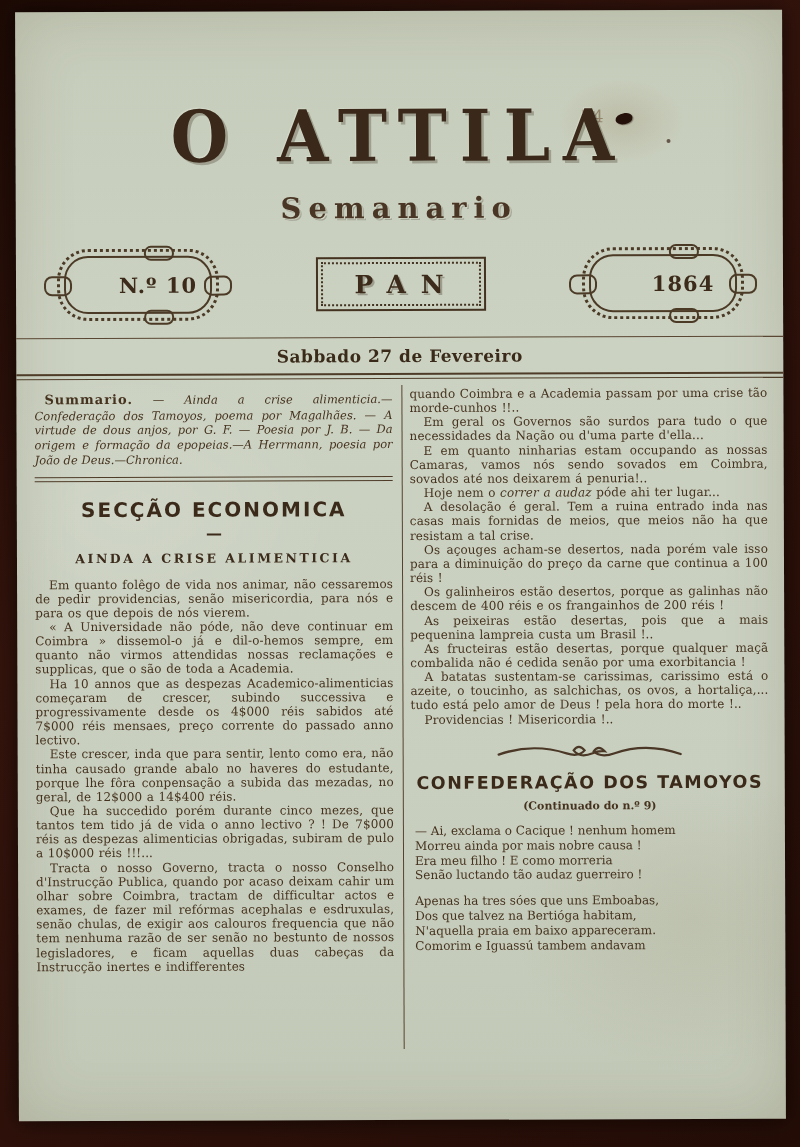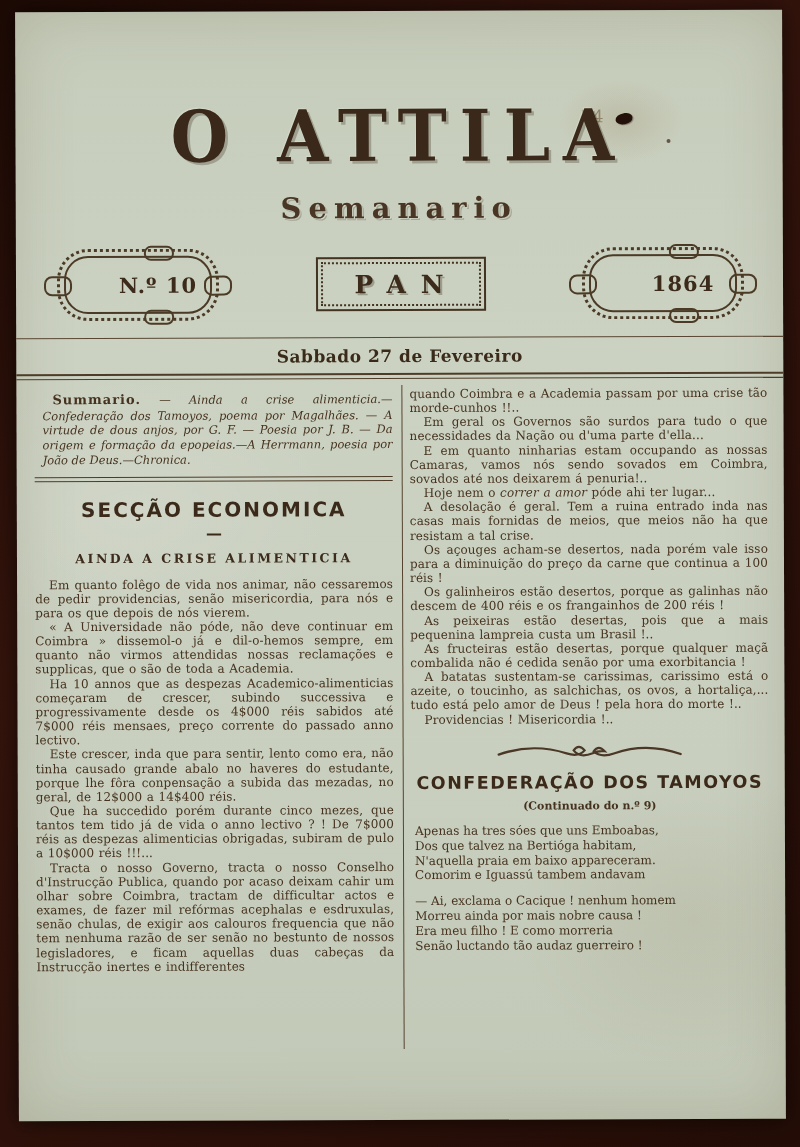--- a/index.html
+++ b/index.html
@@ -58,21 +58,21 @@
   .rule-thin{height:1px;background:#5a4733;margin:10px 0 0;}
   .dateline{margin-top:8px;text-align:center;font-weight:bold;font-size:17px;color:#3a2a19;letter-spacing:.5px;}
   .rule-double{height:3px;border-top:2px solid #4e3c28;border-bottom:1px solid #4e3c28;margin-top:7px;}
   .columns{display:flex;margin-top:4px;padding:0 16px 0 18px;height:680px;overflow:hidden;}
   .col{box-sizing:border-box;}
   .col.left{width:358px;padding-top:4px;}
   .vdivider{width:1px;background:#55432f;margin:2px 7px 14px 9px;}
   .col.right{flex:1;padding-top:4px;}
   p.body{margin:0;font-size:12px;line-height:1.18;text-align:justify;text-indent:14px;letter-spacing:.1px;word-spacing:.6px;}
   p.body.no-indent{text-indent:0;}
-  .summary{margin:4px 0 6px 8px;font-size:11.5px;line-height:1.28;text-align:justify;text-indent:10px;}
+  .summary{margin:4px 0 6px 0;font-size:11.5px;line-height:1.28;text-align:justify;text-indent:10px;}
   .summary b{font-size:13px;letter-spacing:1px;}
   .rule-double.small{margin:9px 0 2px;border-top-width:1px;}
   .sec-title{margin-top:16px;text-align:center;font-family:"DejaVu Sans",sans-serif;font-weight:bold;font-size:20px;letter-spacing:2px;color:#3b2a1a;}
   .sec-dash{text-align:center;font-weight:bold;margin-top:2px;color:#3b2a1a;}
   .art-title{margin:8px 0 12px;text-align:center;font-weight:bold;font-size:12.5px;letter-spacing:2.5px;color:#3c2b1b;}
   .ornament{text-align:center;margin:14px 0 4px;}
   .tam-title{text-align:center;font-family:"DejaVu Sans",sans-serif;font-weight:bold;font-size:17.5px;letter-spacing:1.5px;color:#3b2a1a;margin-top:6px;}
   .tam-sub{text-align:center;font-weight:bold;font-size:11px;color:#46331f;margin-top:7px;}
   .poem{white-space:pre-line;font-size:12px;line-height:1.24;margin:11px 0 0 4px;text-align:left;}
 </style>
@@ -118,41 +118,41 @@
       <p class="body">Que ha succedido porém durante cinco mezes, que tantos tem tido já de vida o anno lectivo ? ! De 7$000 réis as despezas alimenticias obrigadas, subiram de pulo a 10$000 réis !!!...</p>
       <p class="body">Tracta o nosso Governo, tracta o nosso Conselho d'Instrucção Publica, quando por acaso deixam cahir um olhar sobre Coimbra, tractam de difficultar actos e exames, de fazer mil refórmas acephalas e esdruxulas, senão chulas, de exigir aos calouros frequencia que não tem nenhuma razão de ser senão no bestunto de nossos legisladores, e ficam aquellas duas cabeças da Instrucção inertes e indifferentes</p>
     </div>
 
     <div class="vdivider"></div>
 
     <div class="col right">
       <p class="body no-indent">quando Coimbra e a Academia passam por uma crise tão morde-cunhos !!..</p>
       <p class="body">Em geral os Governos são surdos para tudo o que necessidades da Nação ou d'uma parte d'ella...</p>
       <p class="body">E em quanto ninharias estam occupando as nossas Camaras, vamos nós sendo sovados em Coimbra, sovados até nos deixarem á penuria!..</p>
-      <p class="body"><span>Hoje nem o </span><i>correr a amor</i><span> póde ahi ter lugar...</span></p>
+      <p class="body"><span>Hoje nem o </span><i>correr a audaz</i><span> póde ahi ter lugar...</span></p>
       <p class="body">A desolação é geral. Tem a ruina entrado inda nas casas mais fornidas de meios, que meios não ha que resistam a tal crise.</p>
       <p class="body">Os açouges acham-se desertos, nada porém vale isso para a diminuição do preço da carne que continua a 100 réis !</p>
       <p class="body">Os galinheiros estão desertos, porque as galinhas não descem de 400 réis e os frangainhos de 200 réis !</p>
       <p class="body">As peixeiras estão desertas, pois que a mais pequenina lampreia custa um Brasil !..</p>
       <p class="body">As fructeiras estão desertas, porque qualquer maçã combalida não é cedida senão por uma exorbitancia !</p>
       <p class="body">A batatas sustentam-se carissimas, carissimo está o azeite, o toucinho, as salchichas, os ovos, a hortaliça,... tudo está pelo amor de Deus ! pela hora do morte !..</p>
       <p class="body">Providencias ! Misericordia !..</p>
 
       <div class="ornament">
         <svg width="190" height="22" viewBox="0 0 190 22">
           <path d="M4 14 Q 38 2 72 13 Q 84 17 90 10 Q 84 3 79 10 Q 85 18 98 13 Q 104 10 110 11 Q 104 4 99 11 Q 106 18 120 13 Q 152 2 186 14" fill="none" stroke="#4a3726" stroke-width="2.2" stroke-linecap="round"></path>
         </svg>
       </div>
 
       <div class="tam-title">CONFEDERAÇÃO DOS TAMOYOS</div>
       <div class="tam-sub">(Continuado do n.º 9)</div>
+      <div class="poem">— Ai, exclama o Cacique ! nenhum homem
+Morreu ainda por mais nobre causa !
+Era meu filho ! E como morreria
+Senão luctando tão audaz guerreiro !</div>
       <div class="poem">Apenas ha tres sóes que uns Emboabas,
 Dos que talvez na Bertióga habitam,
 N'aquella praia em baixo appareceram.
 Comorim e Iguassú tambem andavam</div>
-      <div class="poem">— Ai, exclama o Cacique ! nenhum homem
-Morreu ainda por mais nobre causa !
-Era meu filho ! E como morreria
-Senão luctando tão audaz guerreiro !</div>
     </div>
 
   </div>
 </div>
 
 </body></html>

